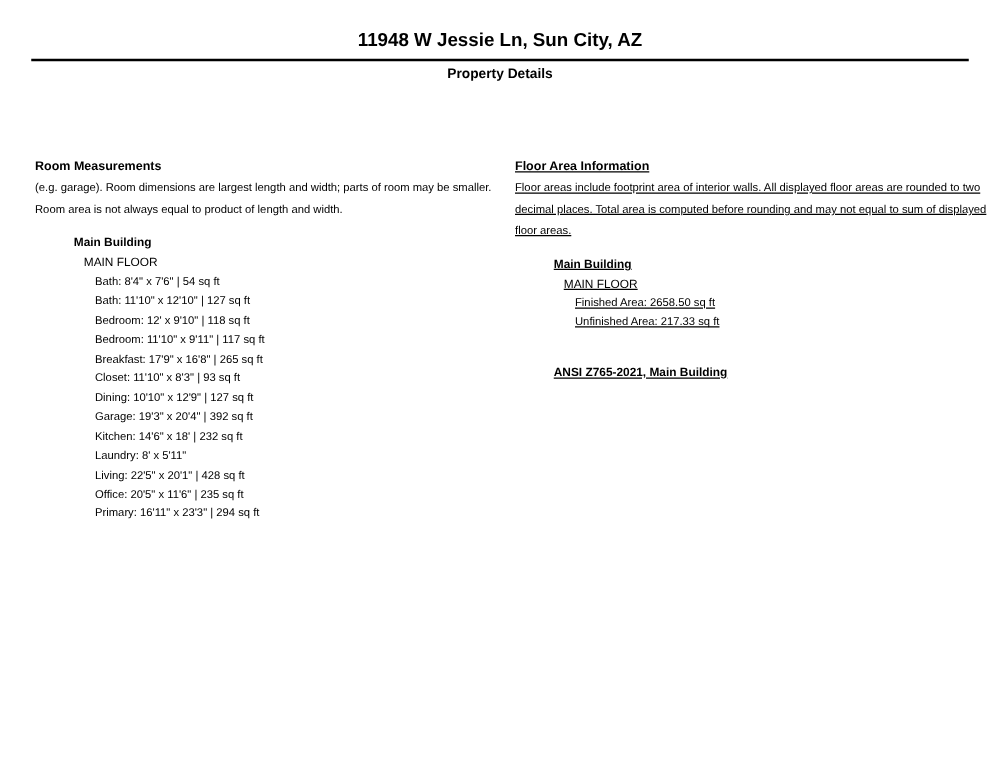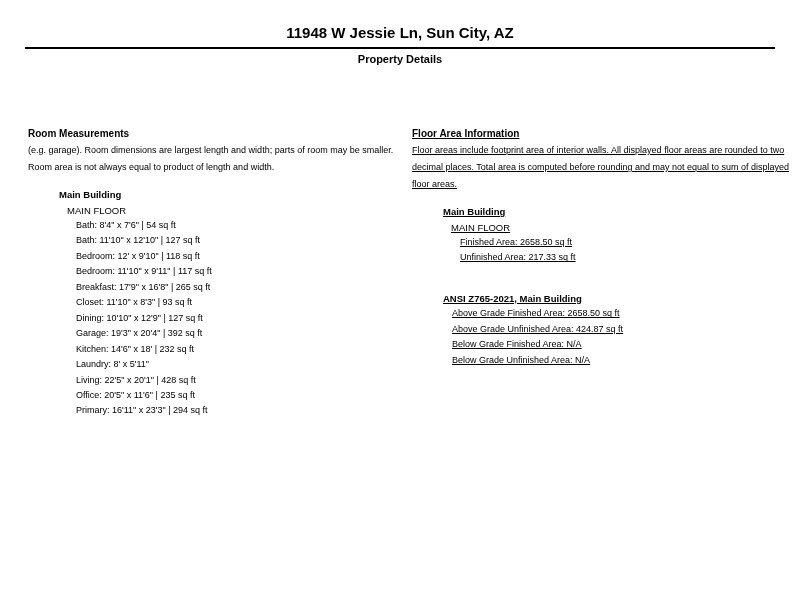--- a/index.html
+++ b/index.html
@@ -116,26 +116,20 @@
         <div>decimal places. Total area is computed before rounding and may not equal to sum of displayed</div>
         <div>floor areas.</div>
       </div>
     <div class="building-name">Main Building</div>
     <div class="floor-name">MAIN FLOOR</div>
     <div class="item-list">
         <div>Finished Area: 2658.50 sq ft</div>
         <div>Unfinished Area: 217.33 sq ft</div>
       </div>
     <div class="ansi-heading">ANSI Z765-2021, Main Building</div>
-    <div class="ansi-list">
-        <div>Above Grade Finished Area: 2658.50 sq ft</div>
-        <div>Above Grade Unfinished Area: 424.87 sq ft</div>
-        <div>Below Grade Finished Area: N/A</div>
-        <div>Below Grade Unfinished Area: N/A</div>
-      </div>
   </div>
 
   <div class="rule-bottom"></div>
   <div class="disclaimer">Garage is excluded from total floor area in iGUIDE floor plans. All room dimensions and floor areas must be considered approximate and are subject to independent verification.</div>
   <div class="watermark">2025 ARMLS</div>
 
   <div class="iguide-logo">
     <span>
       <svg width="20" height="19" viewBox="0 0 20 19" fill="none" xmlns="http://www.w3.org/2000/svg">
         <rect x="1.5" y="2" width="17" height="15" rx="3.2" stroke="#33a1db" stroke-width="2.2"></rect>

